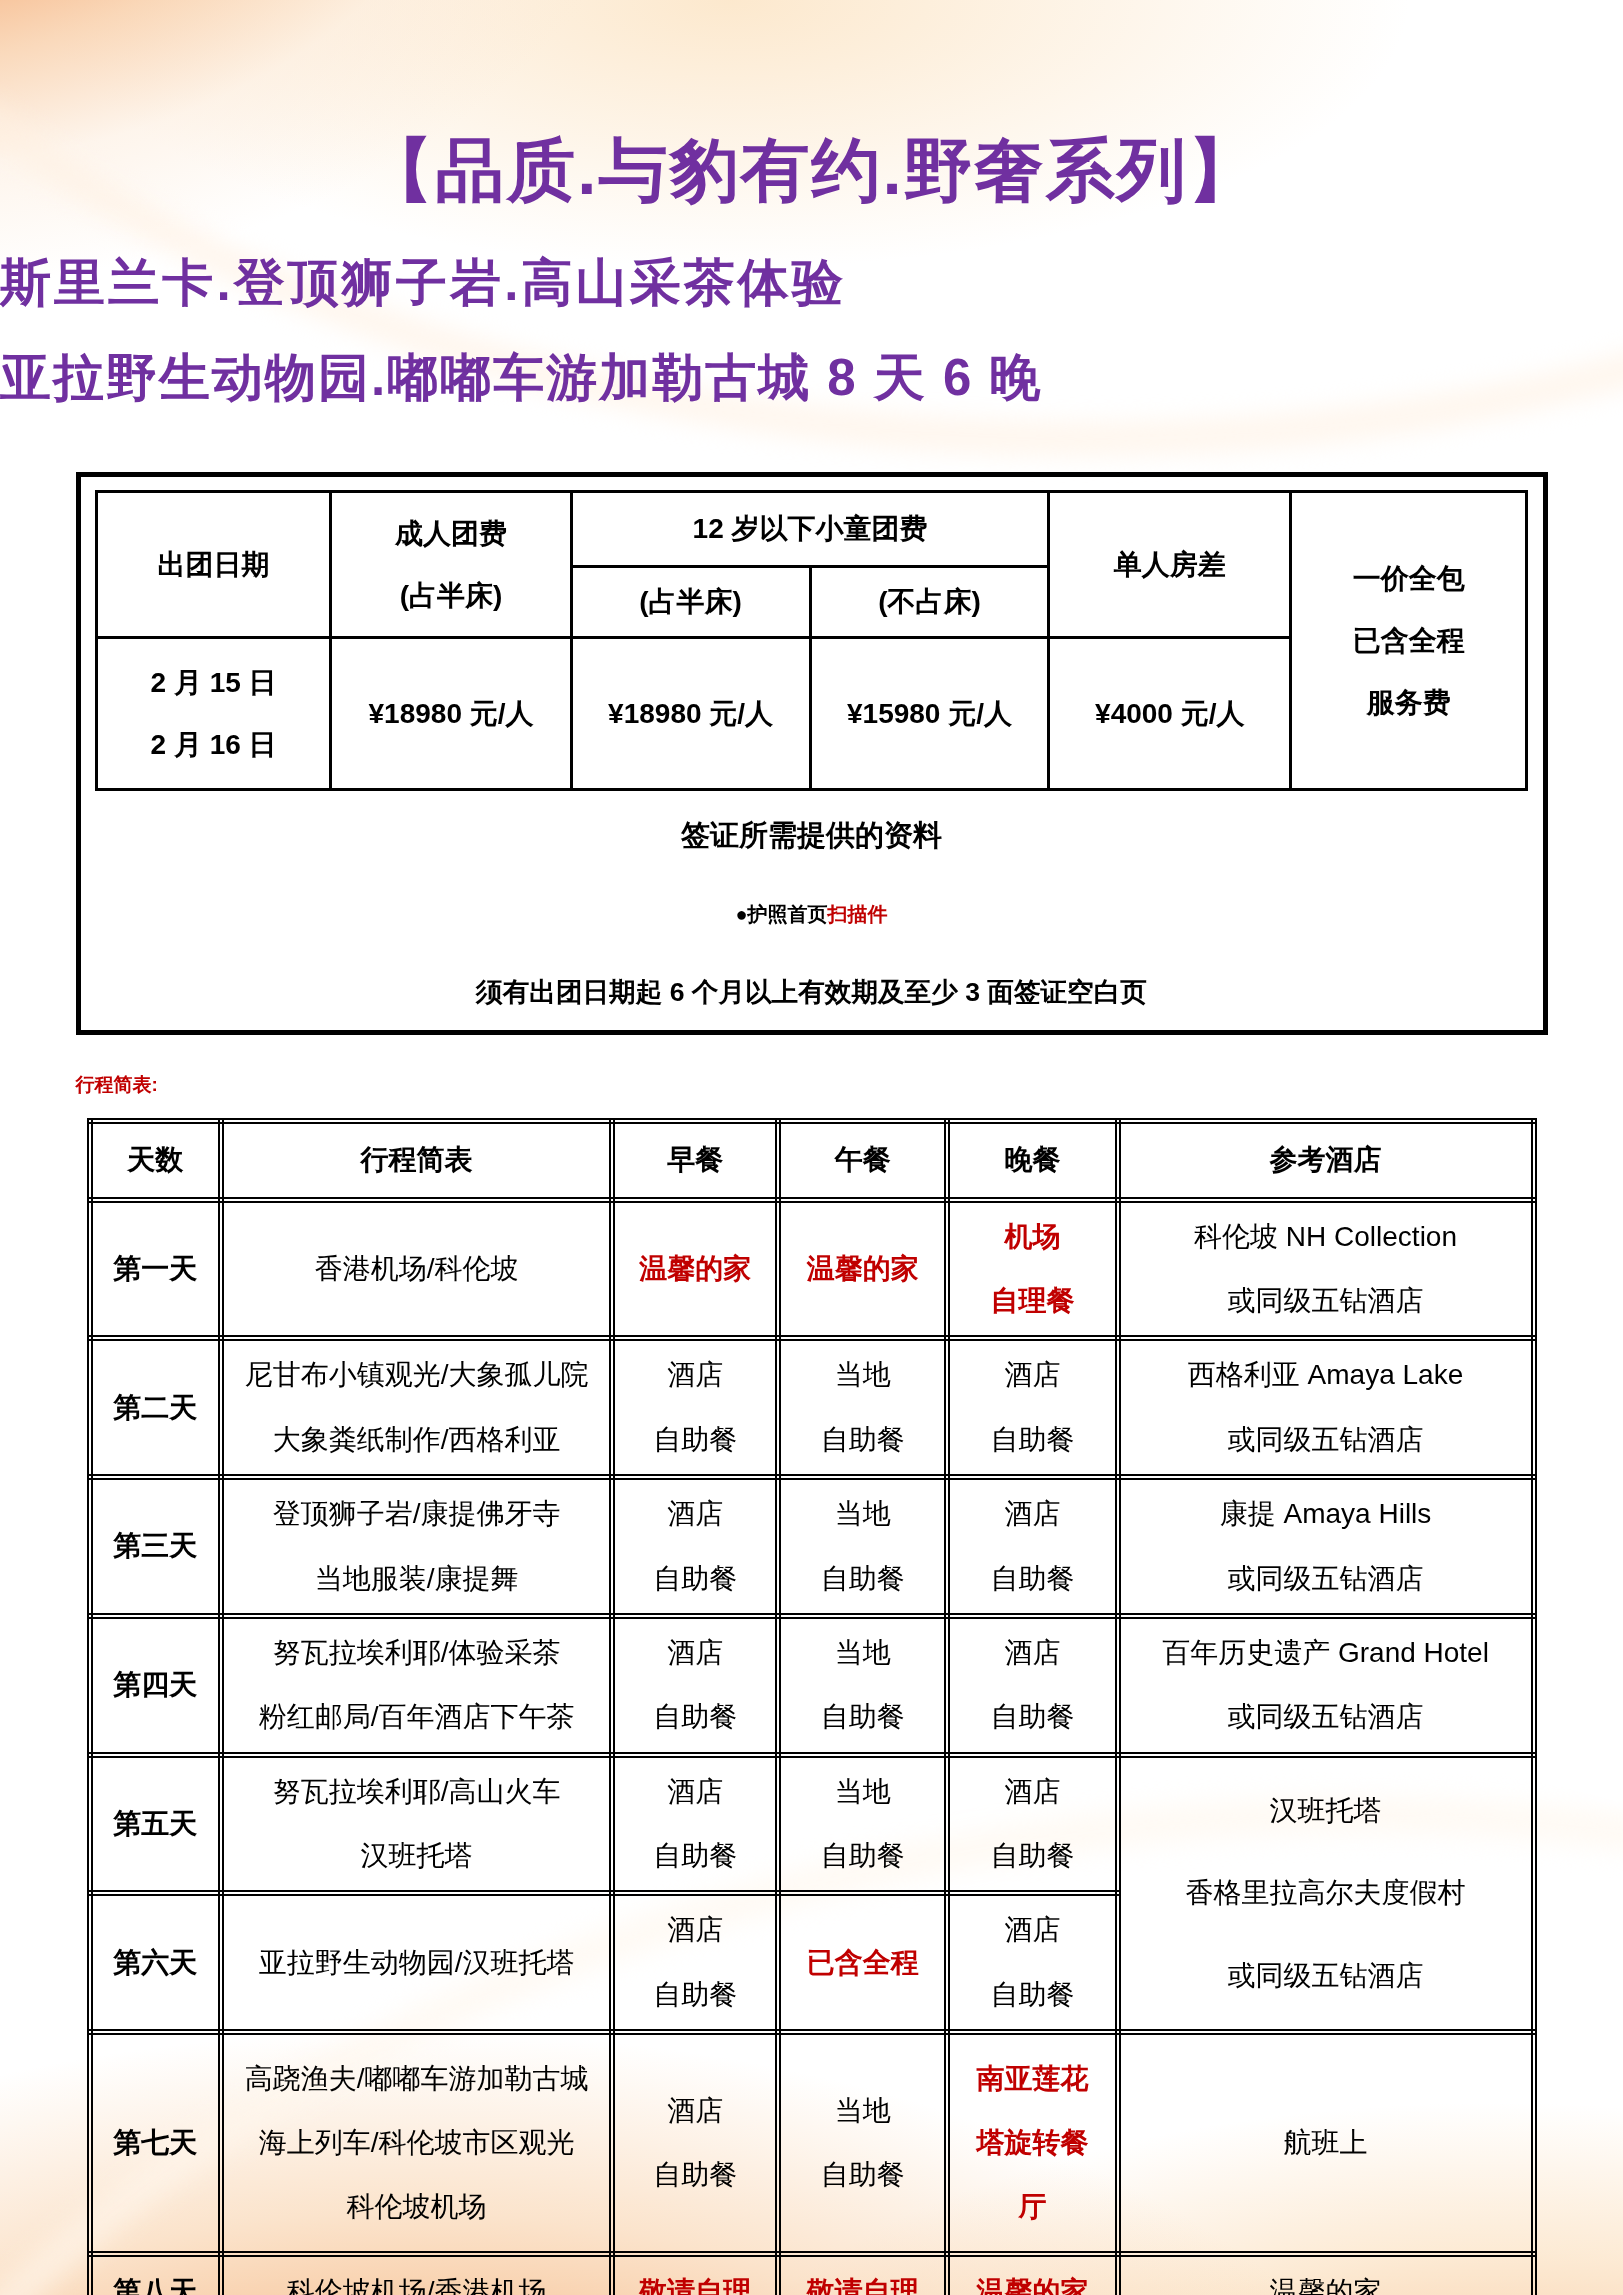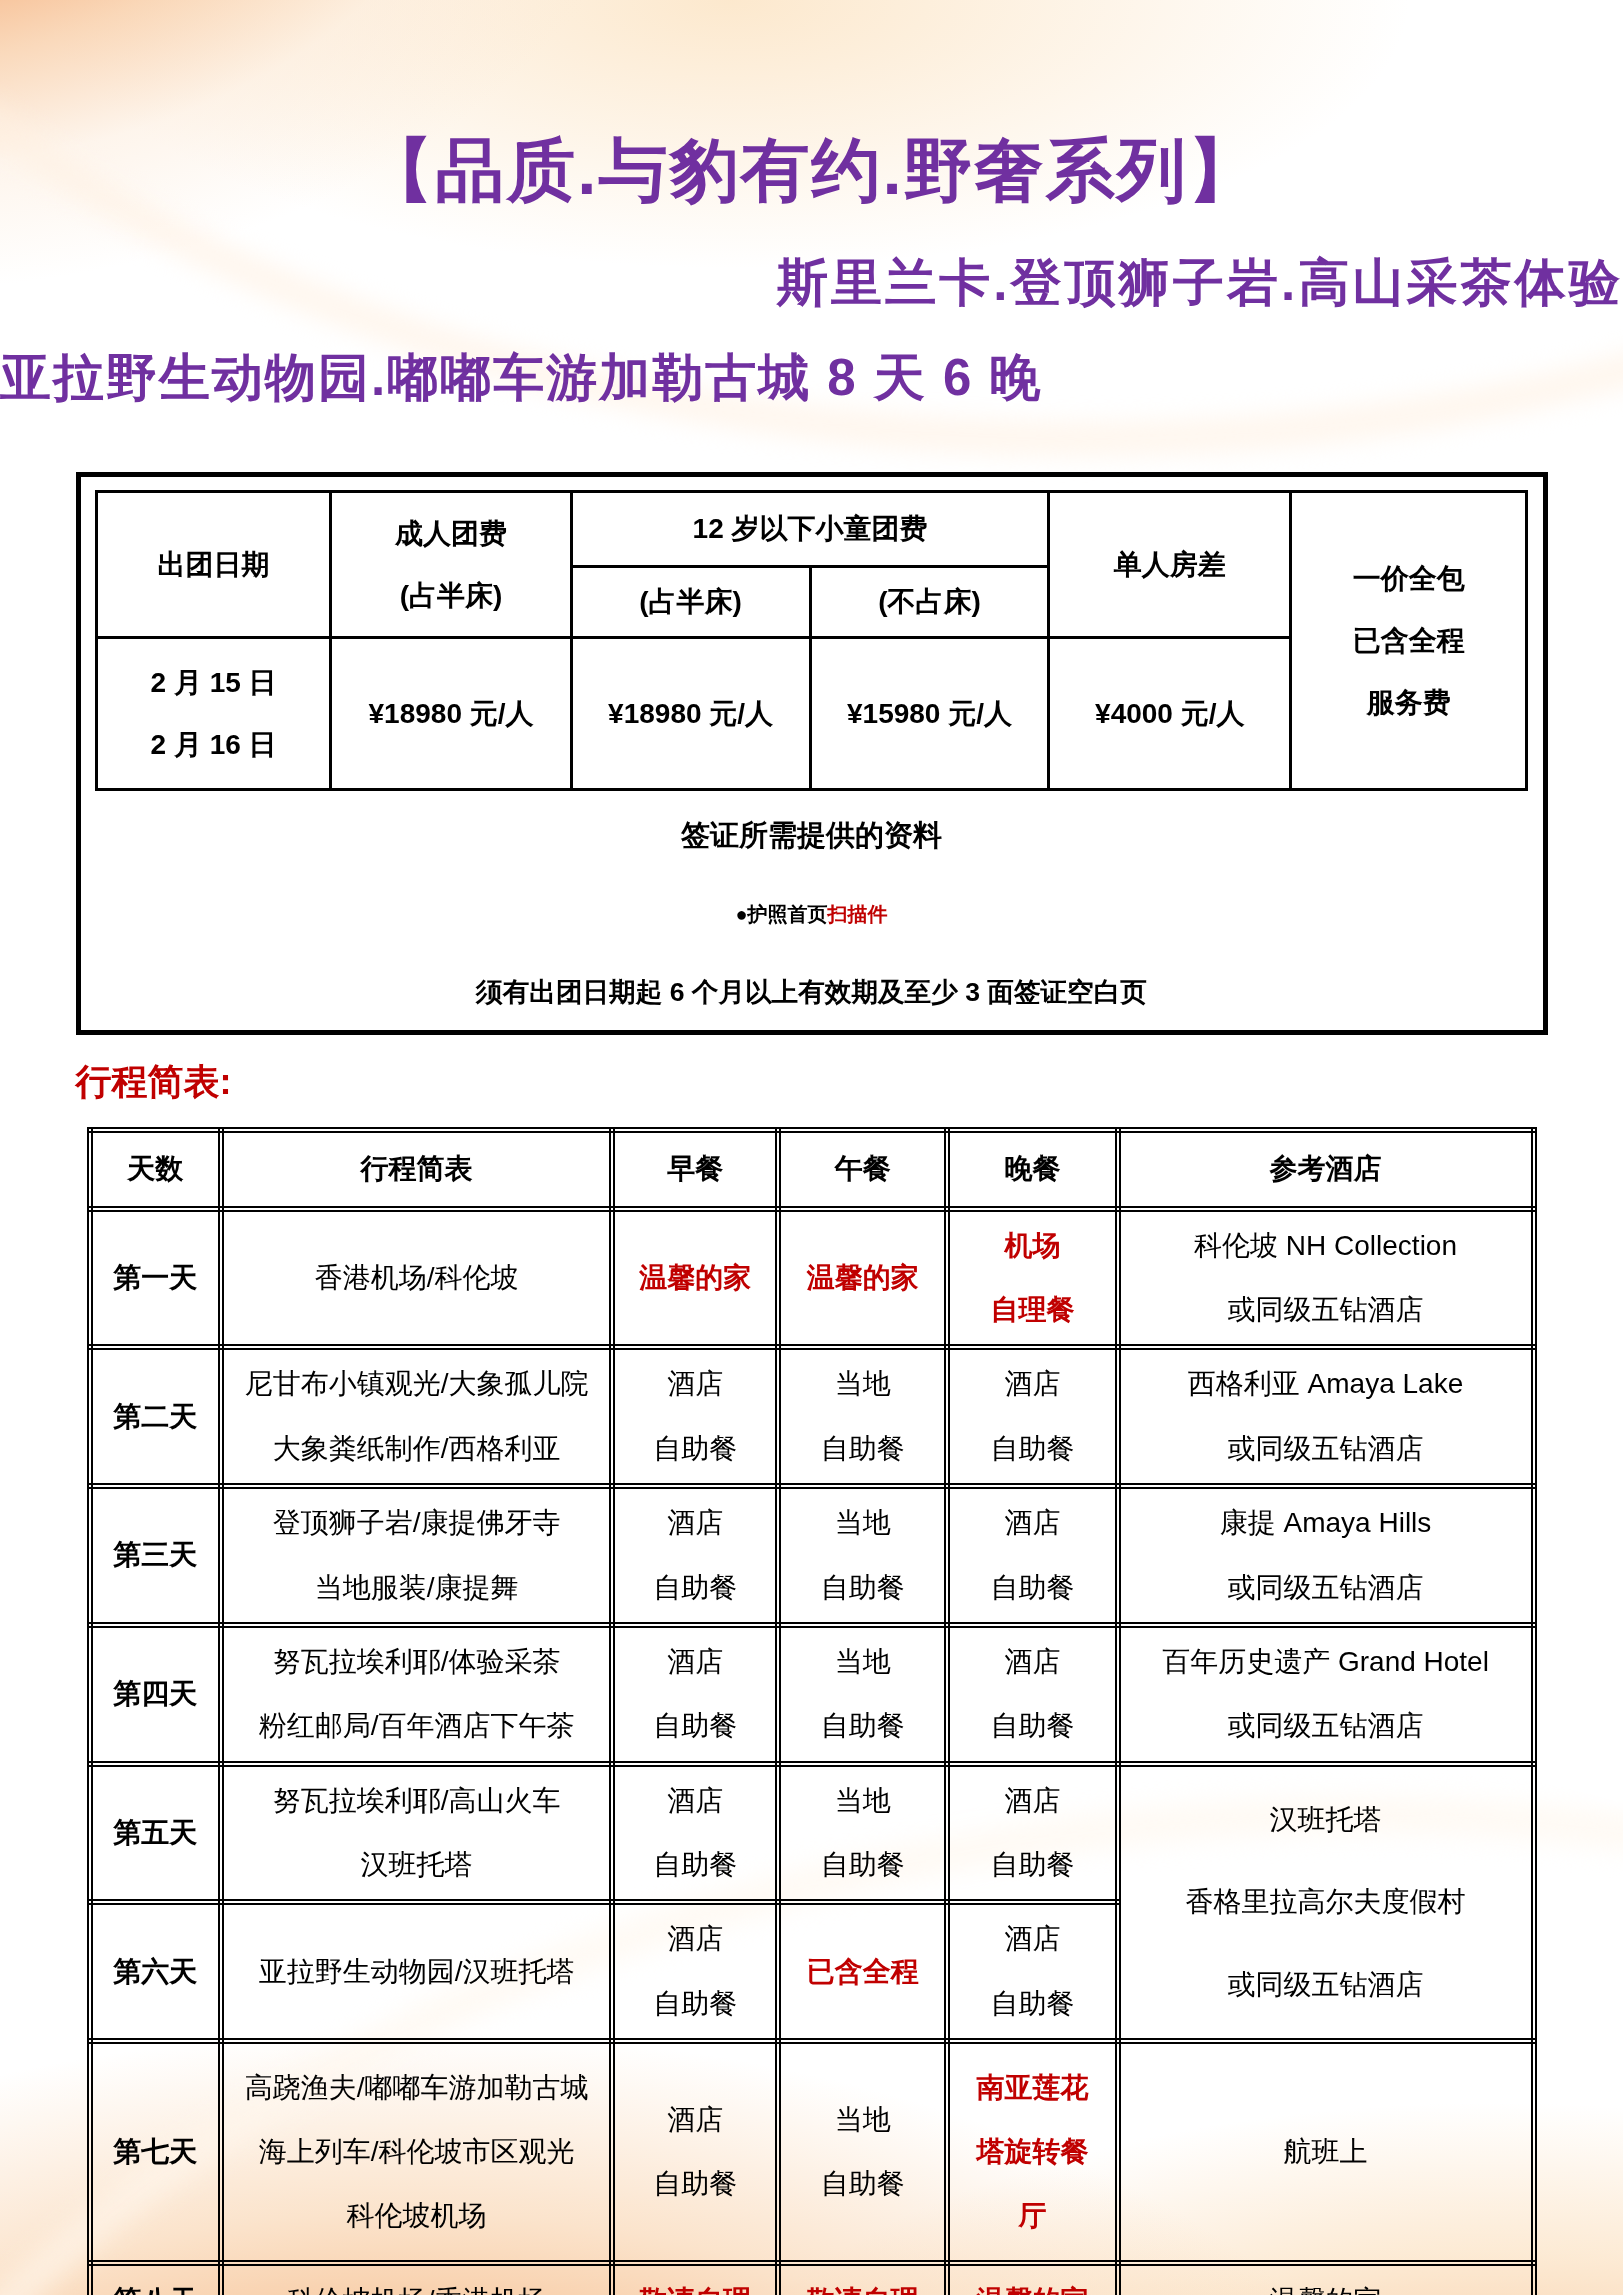--- a/index.html
+++ b/index.html
@@ -44,21 +44,21 @@
     transform:rotate(-10deg);filter:blur(12.3px);
   }
   .content{position:absolute;inset:0;}
   
   .title1{
     margin:128px 0 0 0;text-align:center;
     font-size:69px;font-weight:bold;color:#7030A0;
     letter-spacing:2px;line-height:1.25;
   }
   .title2{
-    margin:36px 0 0 0;text-align:right;
+    margin:36px 0 0 0;text-align:left;
     font-size:51px;font-weight:bold;color:#7030A0;
     letter-spacing:3.1px;line-height:1.3;
   }
   .title3{
     margin:28px 0 0 0;text-align:left;
     font-size:51px;font-weight:bold;color:#7030A0;
     letter-spacing:2px;line-height:1.3;
   }
   
   .pricebox{
@@ -82,22 +82,22 @@
   .ptable tr.drow td{height:143px;}
   .ptable td .ln{display:block;}
   
   .visa{text-align:center;color:#000;}
   .visa-title{margin-top:24.5px;font-size:29px;font-weight:bold;}
   .visa-item{margin-top:45px;font-size:20px;font-weight:bold;}
   .visa-note{margin-top:46px;font-size:26.6px;font-weight:bold;}
   .red{color:#C00000;}
   
   .itin-label{
-    width:1472px;margin:23px auto 0 auto;
-    font-size:36px;font-weight:bold;color:#C00000;
+    width:1472px;margin:37px auto 0 auto;
+    font-size:19px;font-weight:bold;color:#C00000;
     text-align:left;
   }
   .itable{
     width:1450px;margin:19.4px auto 0 auto;table-layout:fixed;
   }
   .itable th,.itable td{
     border:6.6px double #000;
     text-align:center;vertical-align:middle;
     font-size:28px;color:#000;
     line-height:2.3;

